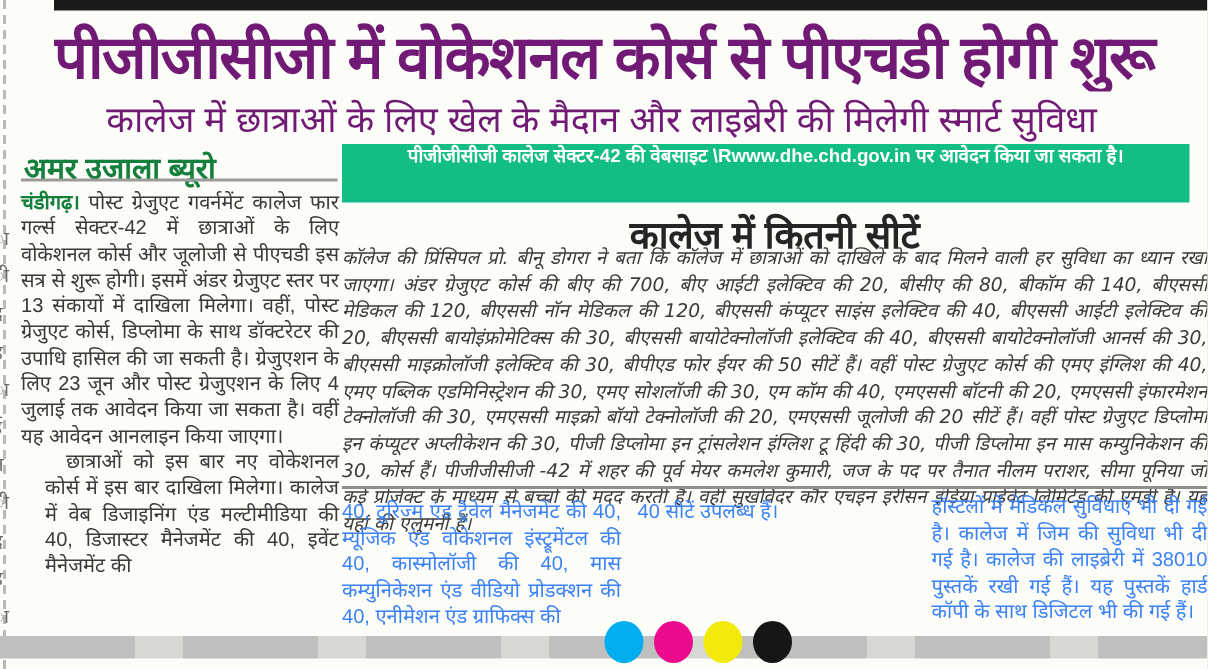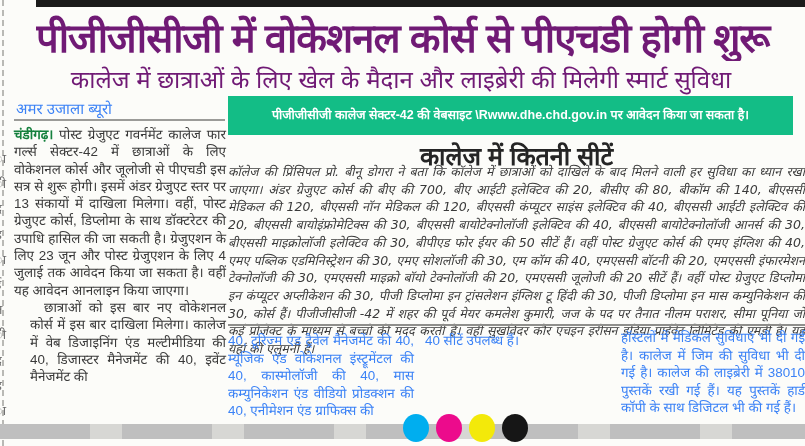--- a/index.html
+++ b/index.html
@@ -18,25 +18,25 @@
   #top-bar{left:36px;top:0;width:769px;height:7px;background:#1b1b1b;}
   #headline{
     left:36px;top:9px;width:769px;height:52px;
     font-size:40px;font-weight:bold;color:#701a75;letter-spacing:-1px;
     white-space:nowrap;overflow:hidden;
   }
   #subheadline{
     left:40px;top:62px;width:722px;text-align:center;
     font-size:24px;font-weight:normal;color:#701a75;white-space:nowrap;overflow:hidden;
   }
-  #byline{left:16px;top:98px;font-size:15px;font-weight:normal;color:#3b82f6;}
+  #byline{left:16px;top:98px;font-size:20px;font-weight:bold;color:#15803d;}
   #byline-rule{left:14px;top:119px;width:211px;height:2px;background:#9b9b98;}
   #banner{
     left:228px;top:96px;width:565px;height:39px;
-    display:flex;flex-direction:column;justify-content:center;
+    display:flex;flex-direction:row;justify-content:center;
     text-align:center;color:#fff;font-weight:bold;font-size:12.5px;line-height:16.5px;
   }
   #left-col{
     left:14px;top:126px;width:212px;
     font-size:13.4px;line-height:17.3px;text-align:justify;color:#3a3a3a;
   }
   #left-col p{margin:0;}
   #left-col .indent{text-indent:14px;margin-left:16px;}
   .dateline{font-weight:bold;color:#15803d;}
   #seats-title{

